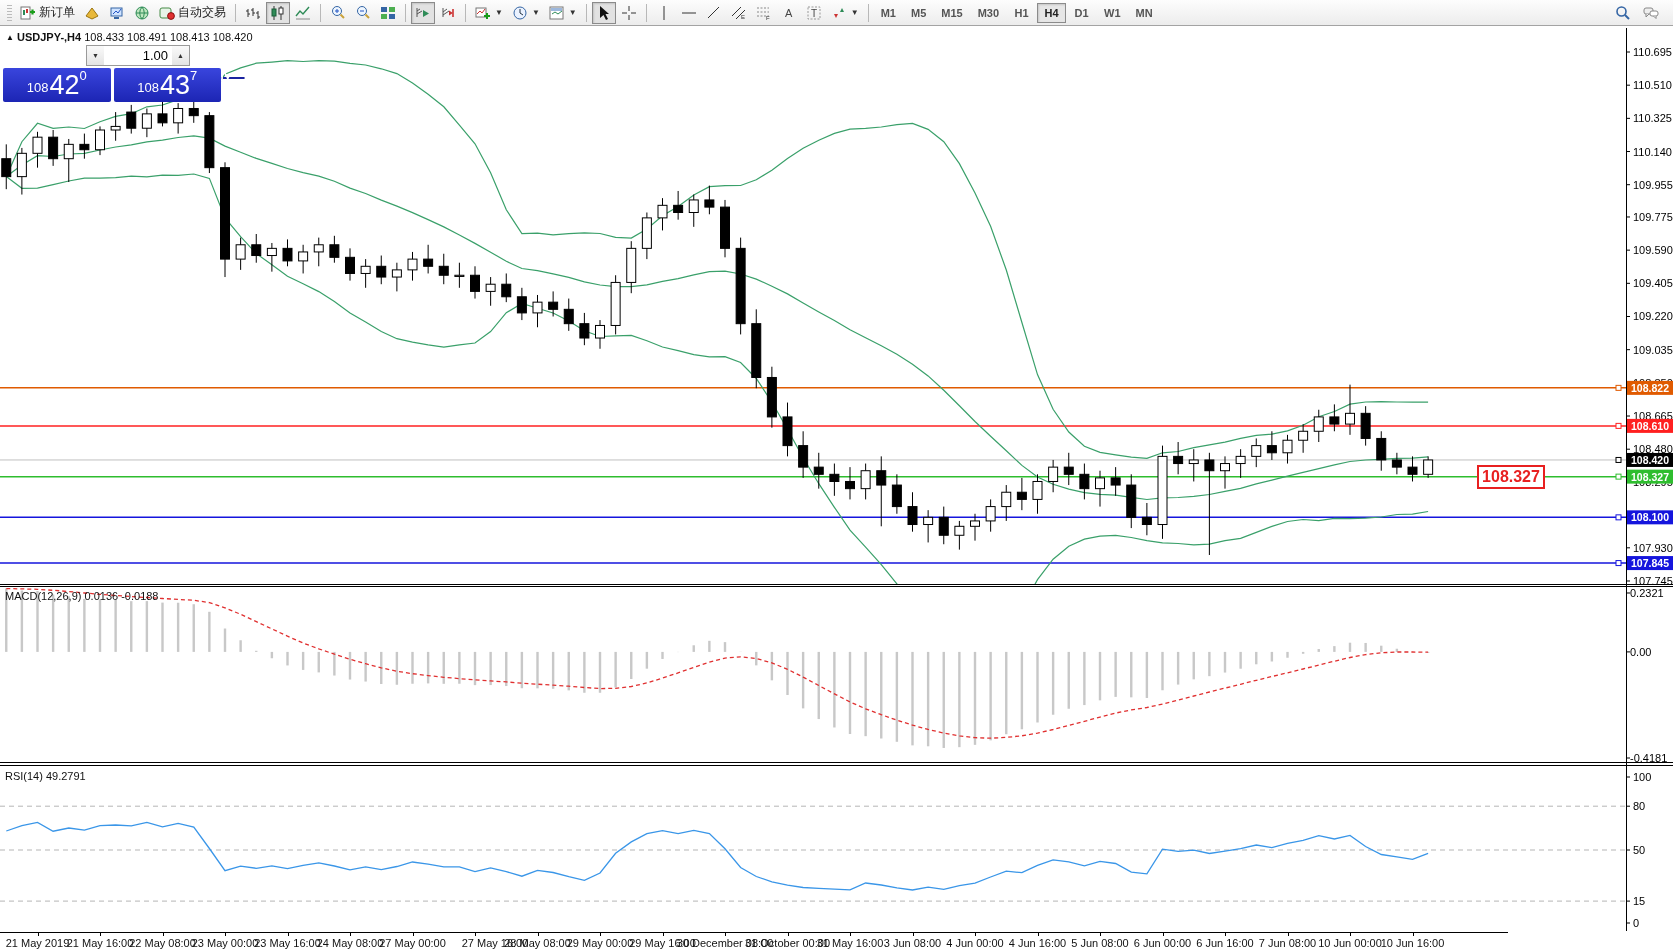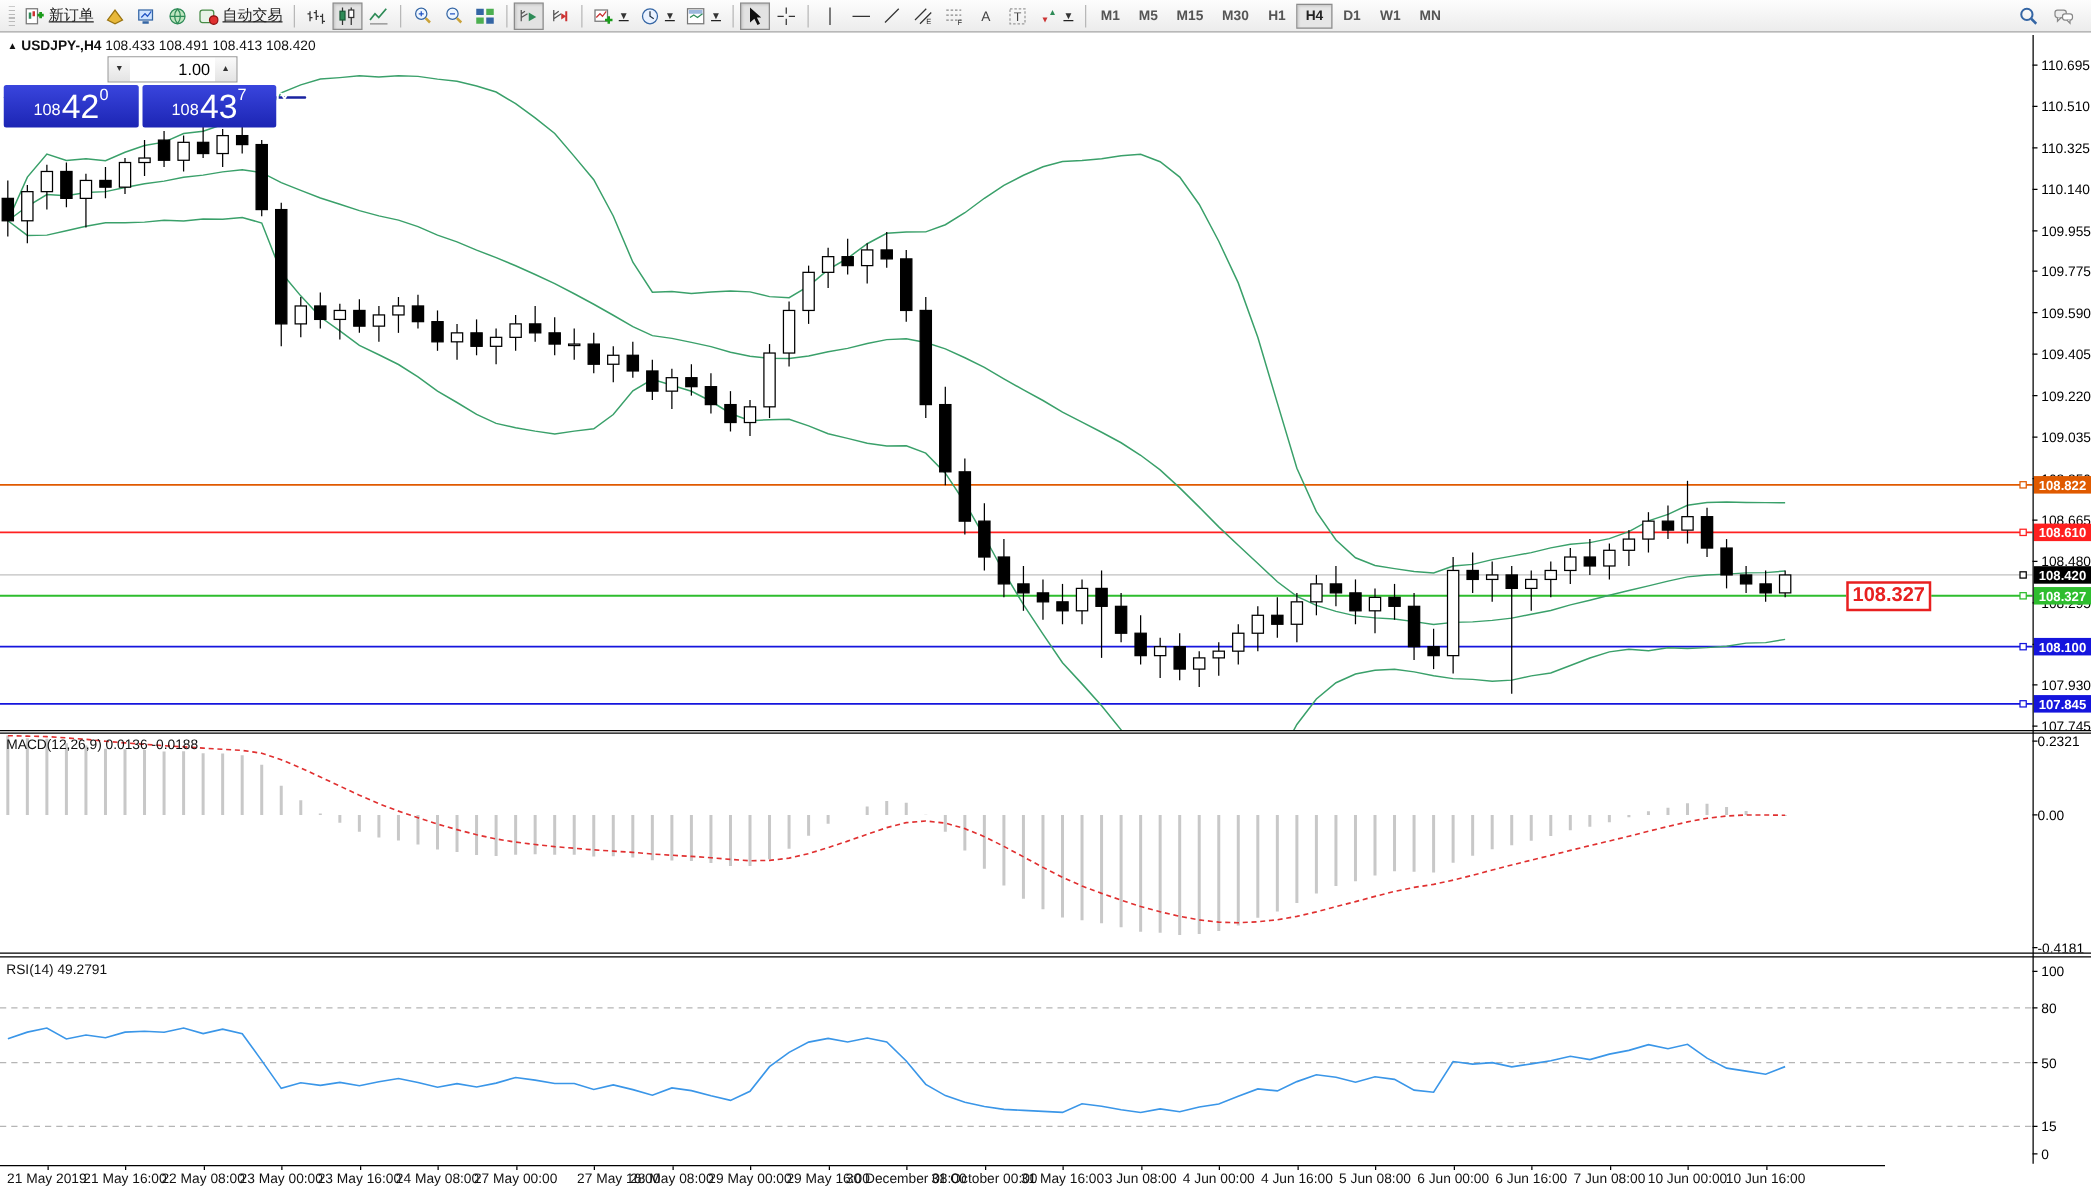--- a/index.html
+++ b/index.html
@@ -6,21 +6,21 @@
   #app{position:relative;width:1673px;height:951px;background:#fff;overflow:hidden;
        font-family:"Liberation Sans",sans-serif;-webkit-font-smoothing:antialiased;}
   
   .toolbar{position:absolute;left:0;top:0;width:1673px;height:26px;
     background:linear-gradient(#fdfdfd,#ececec);border-bottom:1px solid #a3a3a3;
     display:flex;align-items:center;padding:0 4px;box-sizing:border-box;gap:1px;}
   .grip{width:5px;height:16px;margin:0 3px;
     background:repeating-linear-gradient(#bbb 0 1px,transparent 1px 3px);}
   .tbtn{height:22px;min-width:24px;border:1px solid transparent;background:transparent;
     display:flex;align-items:center;justify-content:center;gap:3px;padding:0 3px;
-    font-family:"Liberation Sans",sans-serif;font-size:12px;color:#222;cursor:default;text-decoration:underline;}
+    font-family:"Liberation Sans",sans-serif;font-size:12px;color:#222;cursor:default;}
   .tbtn.pressed{background:#e2e2e2;border:1px solid #8b8b8b;box-shadow:inset 1px 1px 2px #00000022;}
   .tbi{width:16px;height:16px;display:block;}
   .chev{font-size:8px;color:#333;margin-left:1px;}
   .tsep{width:1px;height:18px;background:#b8b8b8;margin:0 4px;}
   .tf-btn{height:20px;min-width:29px;border:1px solid transparent;background:transparent;
     font-family:"Liberation Sans",sans-serif;font-size:11px;font-weight:bold;color:#555;}
   .tf-btn.pressed{background:#e6e6e6;border:1px solid #8b8b8b;box-shadow:inset 1px 1px 2px #00000022;color:#222;}
   .tb-right{margin-left:auto;display:flex;align-items:center;gap:4px;padding-right:6px;}
   
   .pane-label{position:absolute;font-size:11px;color:#111;z-index:20;pointer-events:none;white-space:nowrap;}

